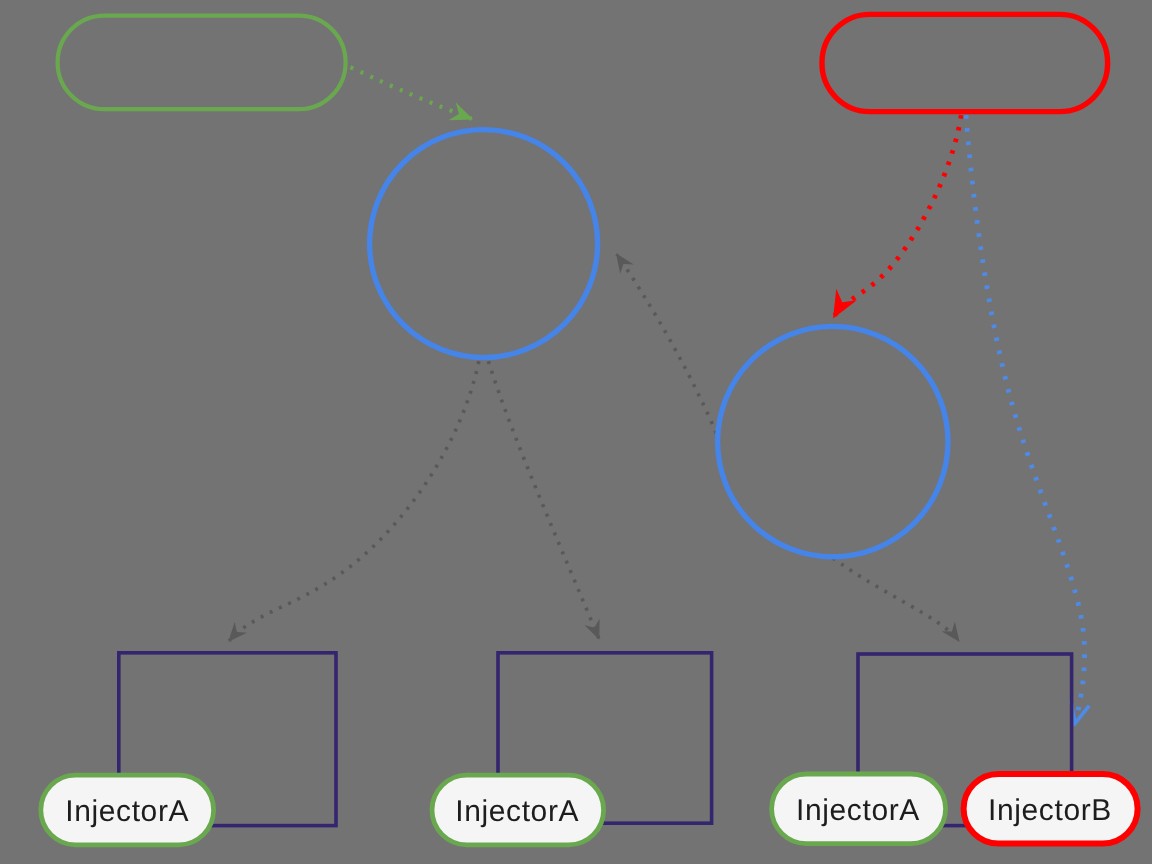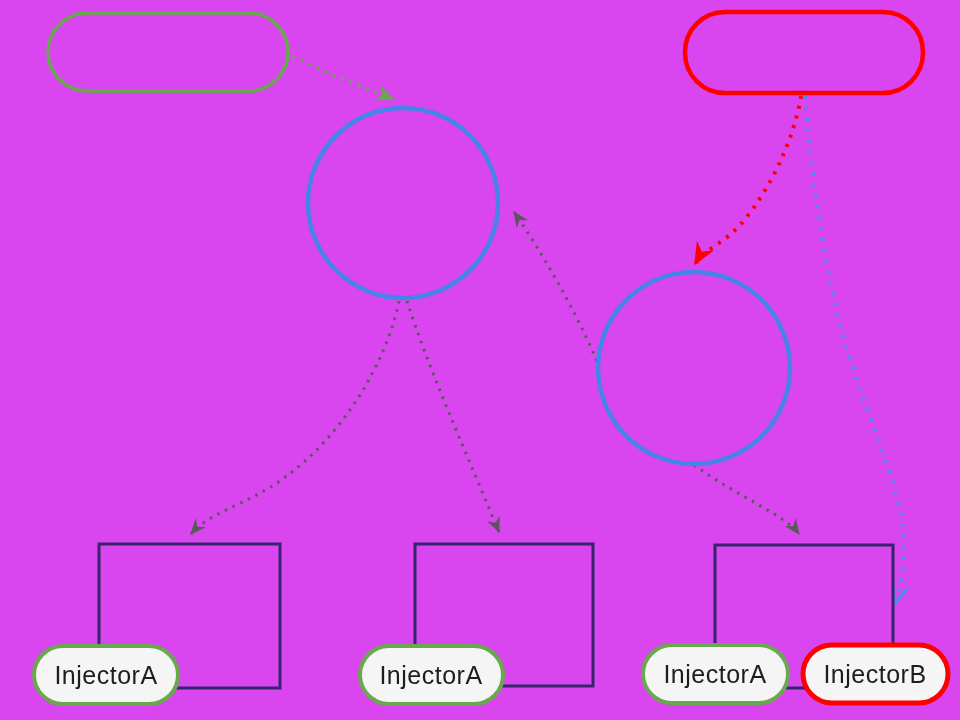--- a/index.html
+++ b/index.html
@@ -1,19 +1,19 @@
 <!DOCTYPE html>
 <html><head>
 <meta charset="utf-8">
 <style>
   html, body { margin: 0; padding: 0; background: #000; }
   .stage {
     position: relative;
     width: 960px; height: 720px;
-    background: #d946ef;
+    background: #737373;
     overflow: hidden;
     font-family: "Liberation Sans", sans-serif;
   }
   .badge-text {
     font-family: "Liberation Sans", sans-serif;
     font-size: 25px;
     letter-spacing: 0.5px;
   }
 </style>
 </head>

